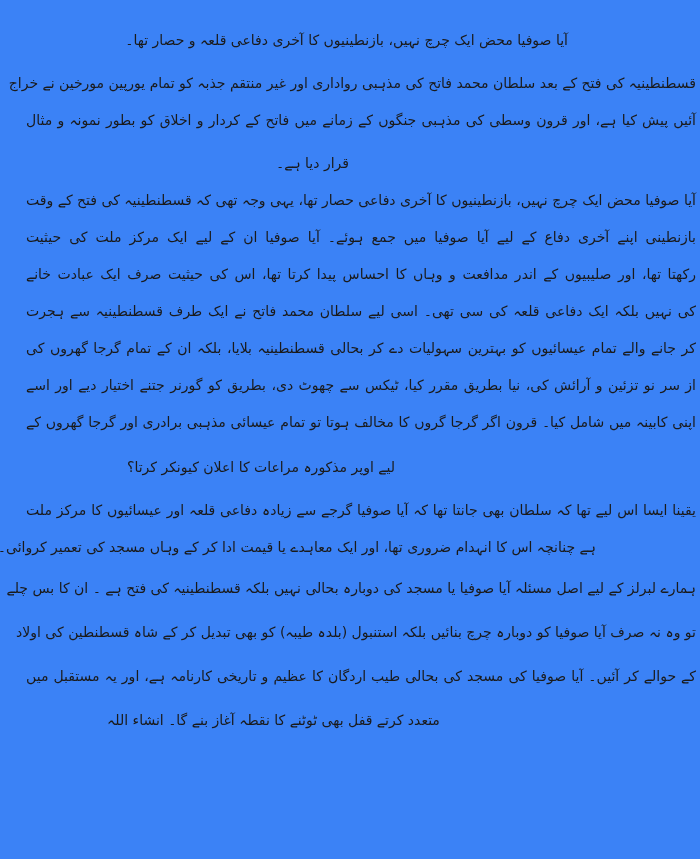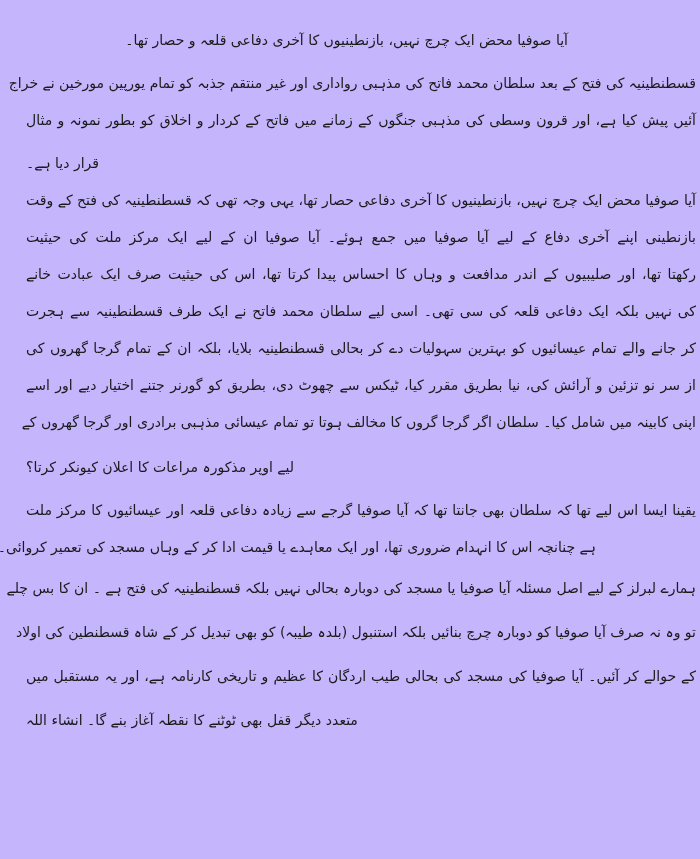--- a/index.html
+++ b/index.html
@@ -1,35 +1,35 @@
 <!DOCTYPE html>
 <html lang="ur" dir="rtl"><head>
 <meta charset="utf-8">
 <style>
   html, body { margin: 0; padding: 0; background: #ffffff; }
   .page {
     position: relative;
     width: 700px;
     height: 859px;
     box-sizing: border-box;
-    background: #c4b5fd;
+    background: #3b82f6;
     color: #1a1a1a;
     direction: rtl;
     padding: 22px 4px 0 26px;
     overflow: hidden;
     font-family: "DejaVu Sans", sans-serif;
   }
   .para { margin: 0; }
   .para.gap { margin-bottom: 6px; }
   .line {
     height: 37px;
     line-height: 37px;
     font-size: 14px;
     white-space: nowrap;
-    text-align: left;
+    text-align: center;
   }
   
   .just {
     text-align: justify;
     text-align-last: justify;
   }
   
   .l-intro  { margin-right: 128px; margin-left: 100px; }
   .l-qarar  { margin-right: 97px;  margin-top: 6px; }
   .l-elaan  { margin-right: 200px; margin-top: 8px; }
@@ -53,30 +53,30 @@
     <div class="line l-qarar">قرار دیا ہے۔</div>
   </div>
 
   <div class="para gap">
     <div class="line just">آیا صوفیا محض ایک چرچ نہیں، بازنطینیوں کا آخری دفاعی حصار تھا، یہی وجہ تھی کہ قسطنطینیہ کی فتح کے وقت</div>
     <div class="line just">بازنطینی اپنے آخری دفاع کے لیے آیا صوفیا میں جمع ہوئے۔ آیا صوفیا ان کے لیے ایک مرکز ملت کی حیثیت</div>
     <div class="line just">رکھتا تھا، اور صلیبیوں کے اندر مدافعت و وہاں کا احساس پیدا کرتا تھا، اس کی حیثیت صرف ایک عبادت خانے</div>
     <div class="line just">کی نہیں بلکہ ایک دفاعی قلعہ کی سی تھی۔ اسی لیے سلطان محمد فاتح نے ایک طرف قسطنطینیہ سے ہجرت</div>
     <div class="line just">کر جانے والے تمام عیسائیوں کو بہترین سہولیات دے کر بحالی قسطنطینیہ بلایا، بلکہ ان کے تمام گرجا گھروں کی</div>
     <div class="line just">از سر نو تزئین و آرائش کی، نیا بطریق مقرر کیا، ٹیکس سے چھوٹ دی، بطریق کو گورنر جتنے اختیار دیے اور اسے</div>
-    <div class="line just">اپنی کابینہ میں شامل کیا۔ سلطان اگر گرجا گروں کا مخالف ہوتا تو تمام عیسائی مذہبی برادری اور گرجا گھروں کے</div>
+    <div class="line just">اپنی کابینہ میں شامل کیا۔ قرون اگر گرجا گروں کا مخالف ہوتا تو تمام عیسائی مذہبی برادری اور گرجا گھروں کے</div>
     <div class="line l-elaan">لیے اوپر مذکورہ مراعات کا اعلان کیونکر کرتا؟</div>
   </div>
 
   <div class="para">
     <div class="line just">یقینا ایسا اس لیے تھا کہ سلطان بھی جانتا تھا کہ آیا صوفیا گرجے سے زیادہ دفاعی قلعہ اور عیسائیوں کا مرکز ملت</div>
     <div class="line l-tameer">ہے چنانچہ اس کا انہدام ضروری تھا، اور ایک معاہدے یا قیمت ادا کر کے وہاں مسجد کی تعمیر کروائی۔</div>
   </div>
 
 
   <div class="para para-last">
     <div class="line just">ہمارے لبرلز کے لیے اصل مسئلہ آیا صوفیا یا مسجد کی دوبارہ بحالی نہیں بلکہ قسطنطینیہ کی فتح ہے ۔ ان کا بس چلے</div>
     <div class="line just">تو وہ نہ صرف آیا صوفیا کو دوبارہ چرچ بنائیں بلکہ استنبول (بلدہ طیبہ) کو بھی تبدیل کر کے شاہ قسطنطین کی اولاد</div>
     <div class="line just">کے حوالے کر آئیں۔ آیا صوفیا کی مسجد کی بحالی طیب اردگان کا عظیم و تاریخی کارنامہ ہے، اور یہ مستقبل میں</div>
-    <div class="line l-aakhir">متعدد دیگر قفل بھی ٹوٹنے کا نقطہ آغاز بنے گا۔ انشاء اللہ</div>
+    <div class="line l-aakhir">متعدد کرتے قفل بھی ٹوٹنے کا نقطہ آغاز بنے گا۔ انشاء اللہ</div>
   </div>
 
 </div>
 
 </body></html>

